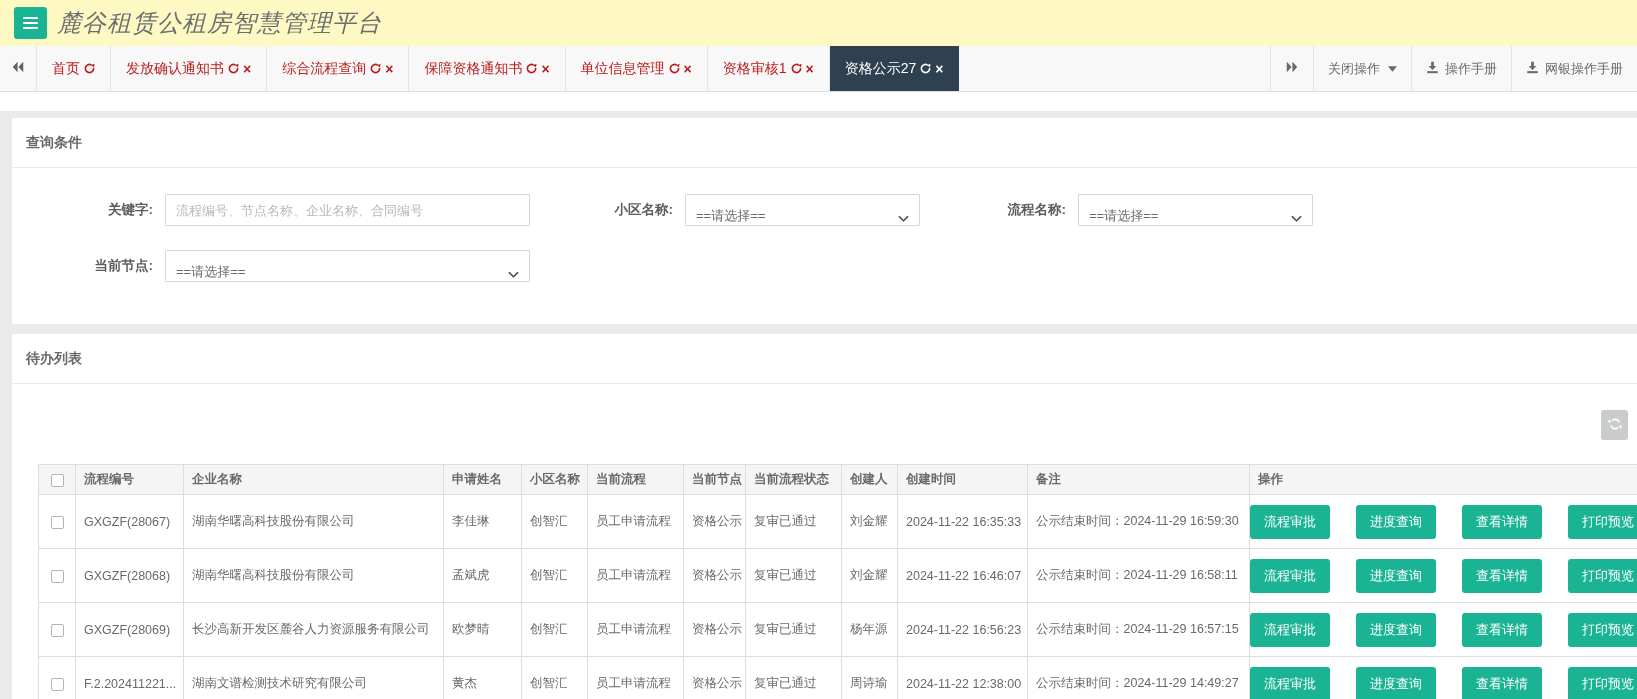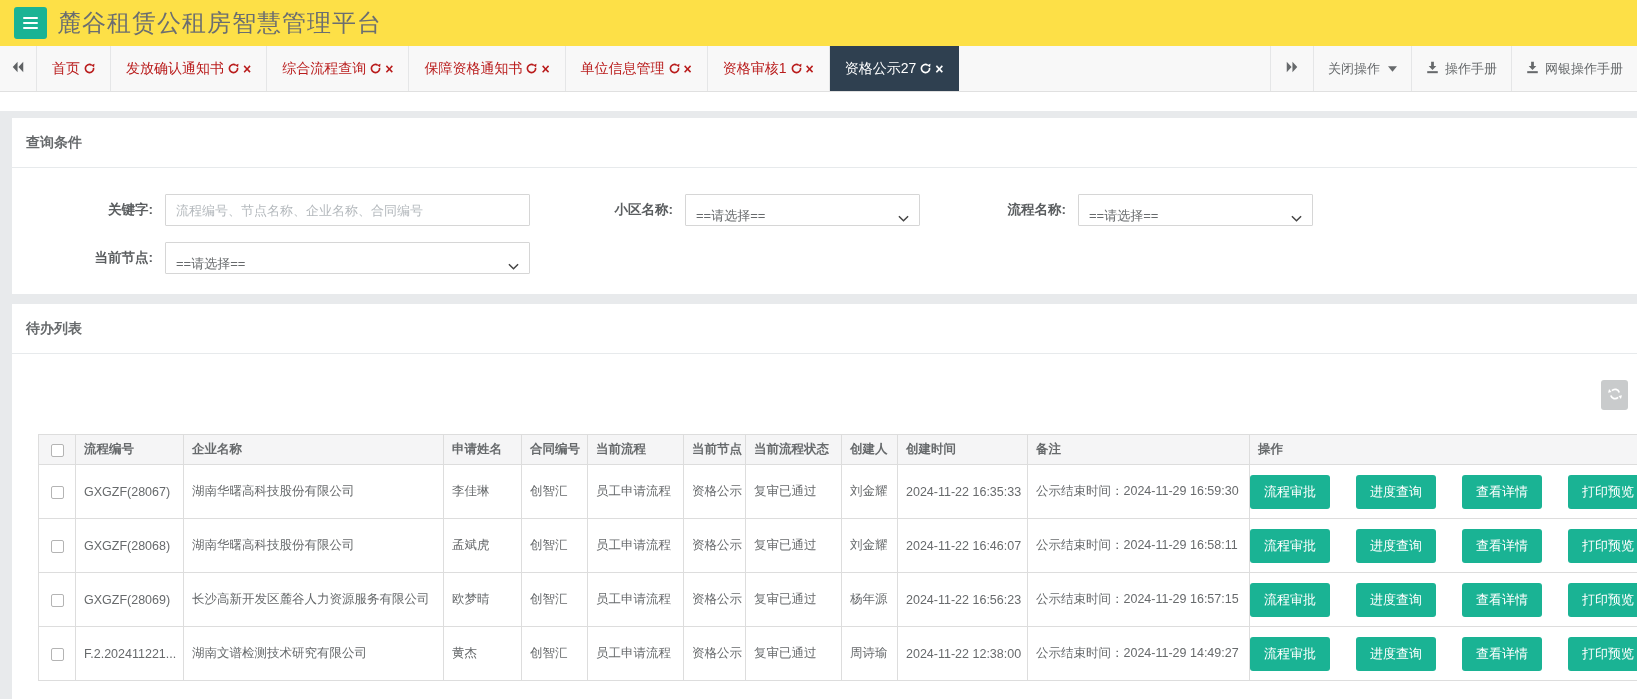--- a/index.html
+++ b/index.html
@@ -1,20 +1,20 @@
 <!DOCTYPE html>
 <html style="--primary: #1ab394; --tab-active: #2f4050;"><head>
 <meta charset="utf-8">
 <style>
   * { box-sizing: border-box; margin: 0; padding: 0; }
   html,body { width:1637px; height:699px; overflow:hidden; background:#fff;
     font-family:"Liberation Sans","DejaVu Sans",sans-serif; color:#676a6c; }
 
   
-  .app-header { height:46px; background:#fde047; display:flex; align-items:center; padding-left:14px; }
+  .app-header { height:46px; background:#fef9c3; display:flex; align-items:center; padding-left:14px;font-style:italic; }
   .menu-btn { width:33px; height:32px; background:var(--primary,#1ab394); border:none; border-radius:3px;
     display:flex; flex-direction:column; justify-content:center; align-items:center; gap:3px; cursor:pointer; }
   .menu-btn i { display:block; width:15px; height:2px; background:#fff; border-radius:1px; }
   .app-title { font-size:24px; font-weight:400; color:#6b6e70; margin-left:10px; letter-spacing:1px; }
 
   
   .tabbar { height:46px; background:#f8f8f8; border-bottom:1px solid #e0e0e0; display:flex; align-items:stretch; }
   .scroll-btn { width:36px; background:transparent; border:none; color:#5f6264; display:flex; align-items:center;
     justify-content:center; cursor:pointer; }
   .tabs { display:flex; align-items:stretch; }
@@ -33,21 +33,21 @@
   
   .spacer-white { height:19px; background:#fff; }
   .gray-wrap { background:#e8eaec; padding:7px 0 0 12px; min-height:588px; display:flex; flex-direction:column; }
   .panel { background:#fff; }
   .panel-gap { height:10px; }
   .panel-title { font-size:14px; font-weight:bold; color:#676a6c; padding:16px 14px 15px; border-bottom:1px solid #e7eaec; }
   #todo-panel { flex:1; }
 
   
   .form-grid { display:grid; grid-template-columns:153px 365px 155px 235px 158px 235px;
-    row-gap:16px; padding:26px 0 20px; align-items:center; }
+    row-gap:24px; padding:26px 0 42px; align-items:center; }
   .form-label { text-align:right; padding-right:12px; font-size:13.5px; font-weight:bold; color:#5b5e60; line-height:32px; white-space:nowrap; }
   .text-input { width:100%; height:32px; border:1px solid #d6d6d6; border-radius:1px; padding:0 10px;
     font-size:13px; color:#404040; font-family:inherit; outline:none; }
   .text-input::placeholder { color:#b4b9bd; }
   .select { height:32px; border:1px solid #d6d6d6; border-radius:1px; background:#fff; display:flex;
     align-items:flex-end; justify-content:space-between; padding:0 10px; font-size:13px; color:#676a6c; cursor:pointer; }
   .btn-group { grid-column:4; display:flex; gap:7px; }
   .btn { height:32px; background:var(--primary,#1ab394); color:#fff; border:none; border-radius:3px;
     padding:0 13px; font-size:14px; cursor:pointer; font-family:inherit; }
 
@@ -274,21 +274,21 @@
               <col class="c12">
           </colgroup>
           <thead>
             <tr>
               <th class="cb-cell">
                 <span class="cb"></span>
               </th>
             <th>流程编号</th>
                 <th>企业名称</th>
                 <th>申请姓名</th>
-                <th>合同编号</th>
+                <th>小区名称</th>
                 <th>当前流程</th>
                 <th>当前节点</th>
                 <th>当前流程状态</th>
                 <th>创建人</th>
                 <th>创建时间</th>
                 <th>备注</th>
                 <th>操作</th>
               </tr>
           </thead>
           <tbody>

